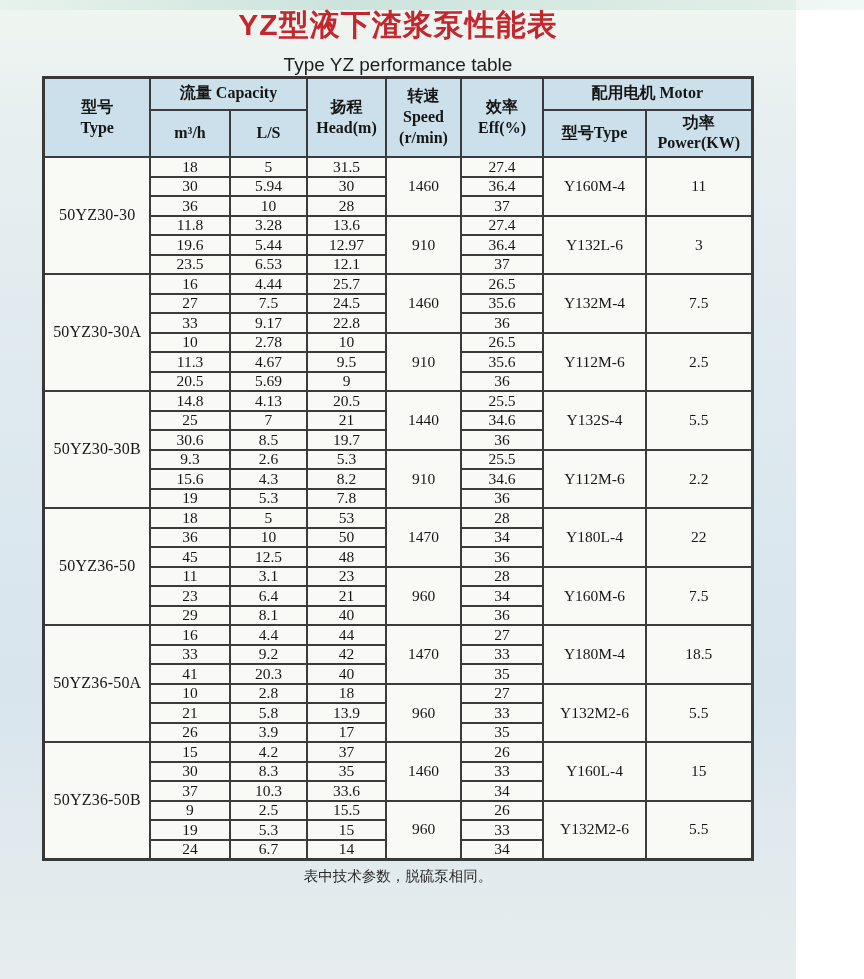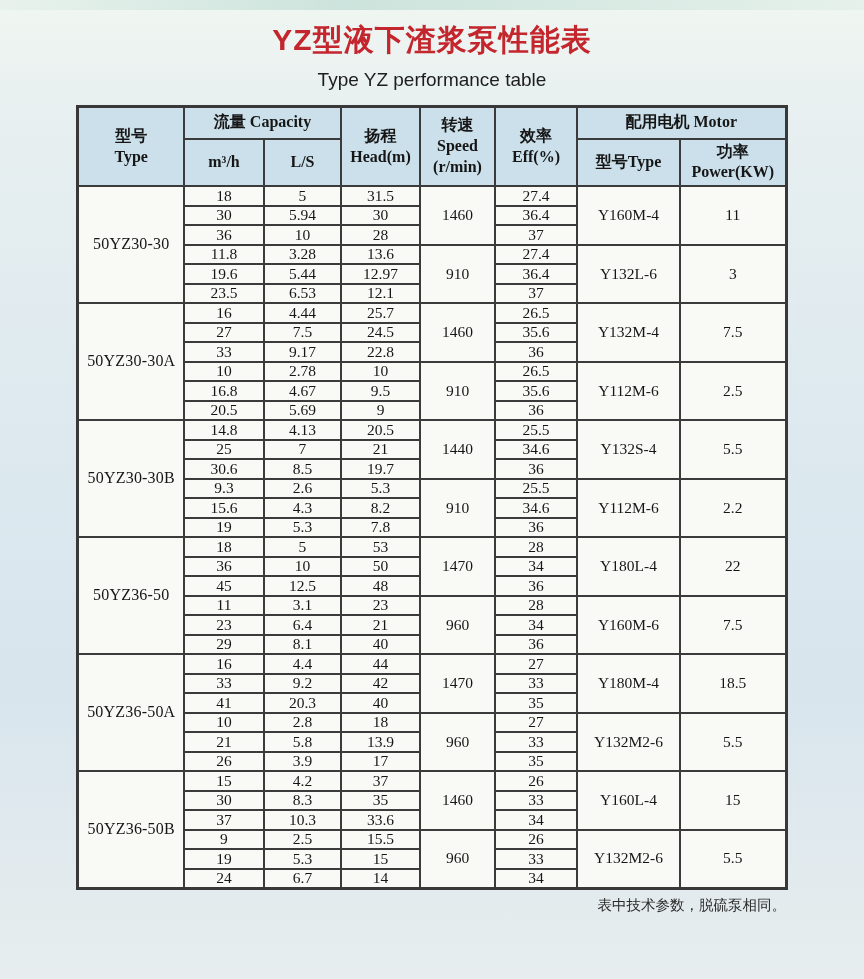--- a/index.html
+++ b/index.html
@@ -2,24 +2,24 @@
 <html style="--title-red: #c4262d; --header-blue: #cbe0ea; --border-dark: #3b3b3b;"><head>
 <meta charset="utf-8">
 <style>
   * { margin: 0; padding: 0; box-sizing: border-box; }
   html, body { width: 864px; }
   body {
     font-family: "Liberation Sans", sans-serif;
     color: #161616;
   }
   .page {
-    width: 864px;
+    width: 796px;
     height: 979px;
     background: linear-gradient(180deg, #f0f6f1 0%, #e7eff0 12%, #ddE9ef 45%, #d8e5ed 70%, #e7edee 100%);
-    padding-top: 20px;
+    padding-top: 5px;
     overflow: hidden;
   }
   .top-tint {
     position: absolute;
     top: 0; left: 0;
     width: 864px; height: 10px;
     background: linear-gradient(90deg, rgba(190,220,210,0.15), rgba(160,205,195,0.45) 40%, rgba(190,220,210,0.2));
     pointer-events: none;
   }
   .title {
@@ -27,21 +27,20 @@
     font-size: 30px;
     font-weight: bold;
     color: var(--title-red, #c4262d);
     letter-spacing: 1px;
     margin-bottom: 8px;
   }
   .subtitle {
     text-align: center;
     font-size: 19px;
     color: #1d1d1d;
-    margin-bottom: 14px;
   }
   table.perf {
     border-collapse: collapse;
     table-layout: fixed;
     width: 708px;
     margin: 0 auto;
     background: #f9faf6;
     border: 3px solid #383838;
     font-family: Liberation Serif, serif;
   }
@@ -68,21 +67,21 @@
   }
   .perf td.model-cell {
     font-size: 16px;
     letter-spacing: 0.2px;
   }
   .footnote {
     width: 708px;
     margin: 6px auto 0 auto;
     font-size: 14.5px;
     color: #2a2a2a;
-    text-align: right;
+    text-align: center;
   }
   .col-type  { width: 106px; }
   .col-m3h   { width: 80px; }
   .col-ls    { width: 77px; }
   .col-head  { width: 79px; }
   .col-speed { width: 75px; }
   .col-eff   { width: 82px; }
   .col-mtype { width: 103px; }
   .col-power { width: 106px; }
 </style>
@@ -196,21 +195,21 @@
         <tr>
           <td>10</td>
           <td>2.78</td>
           <td>10</td>
           <td rowspan="3">910</td>
           <td>26.5</td>
           <td rowspan="3">Y112M-6</td>
           <td rowspan="3">2.5</td>
         </tr>
         <tr>
-          <td>16.8</td>
+          <td>11.3</td>
           <td>4.67</td>
           <td>9.5</td>
           <td>35.6</td>
         </tr>
         <tr>
           <td>20.5</td>
           <td>5.69</td>
           <td>9</td>
           <td>36</td>
         </tr>

